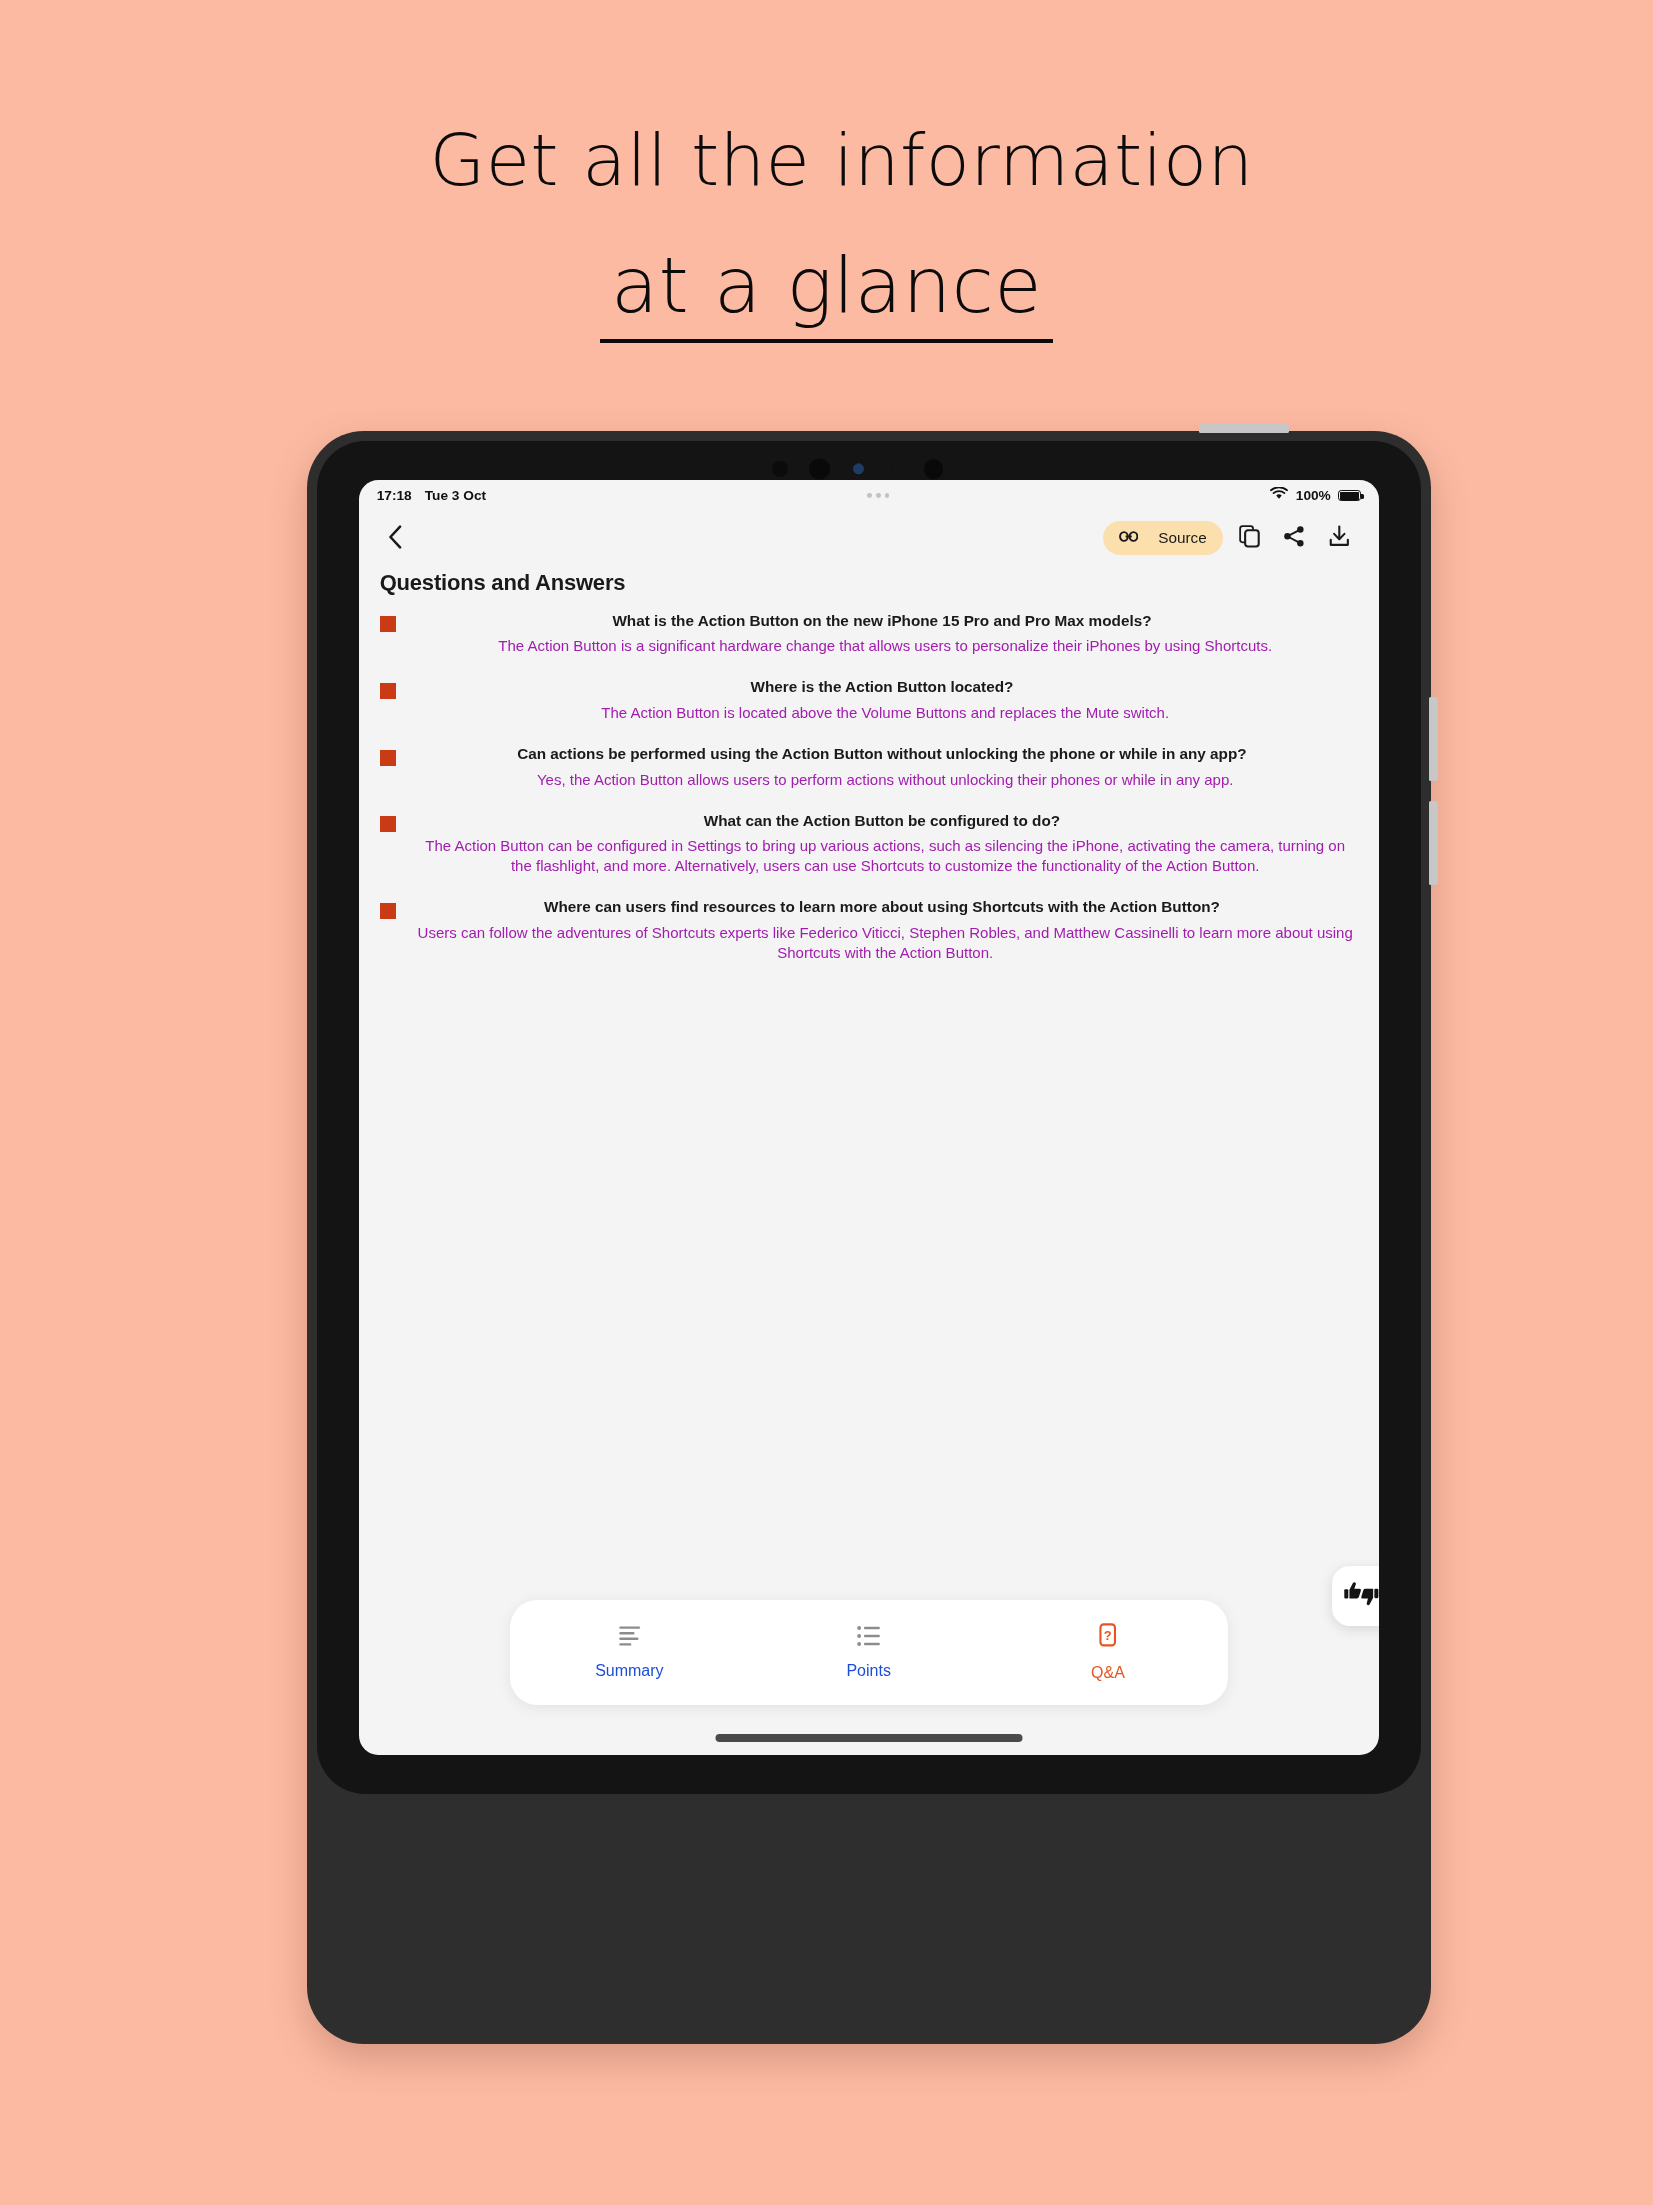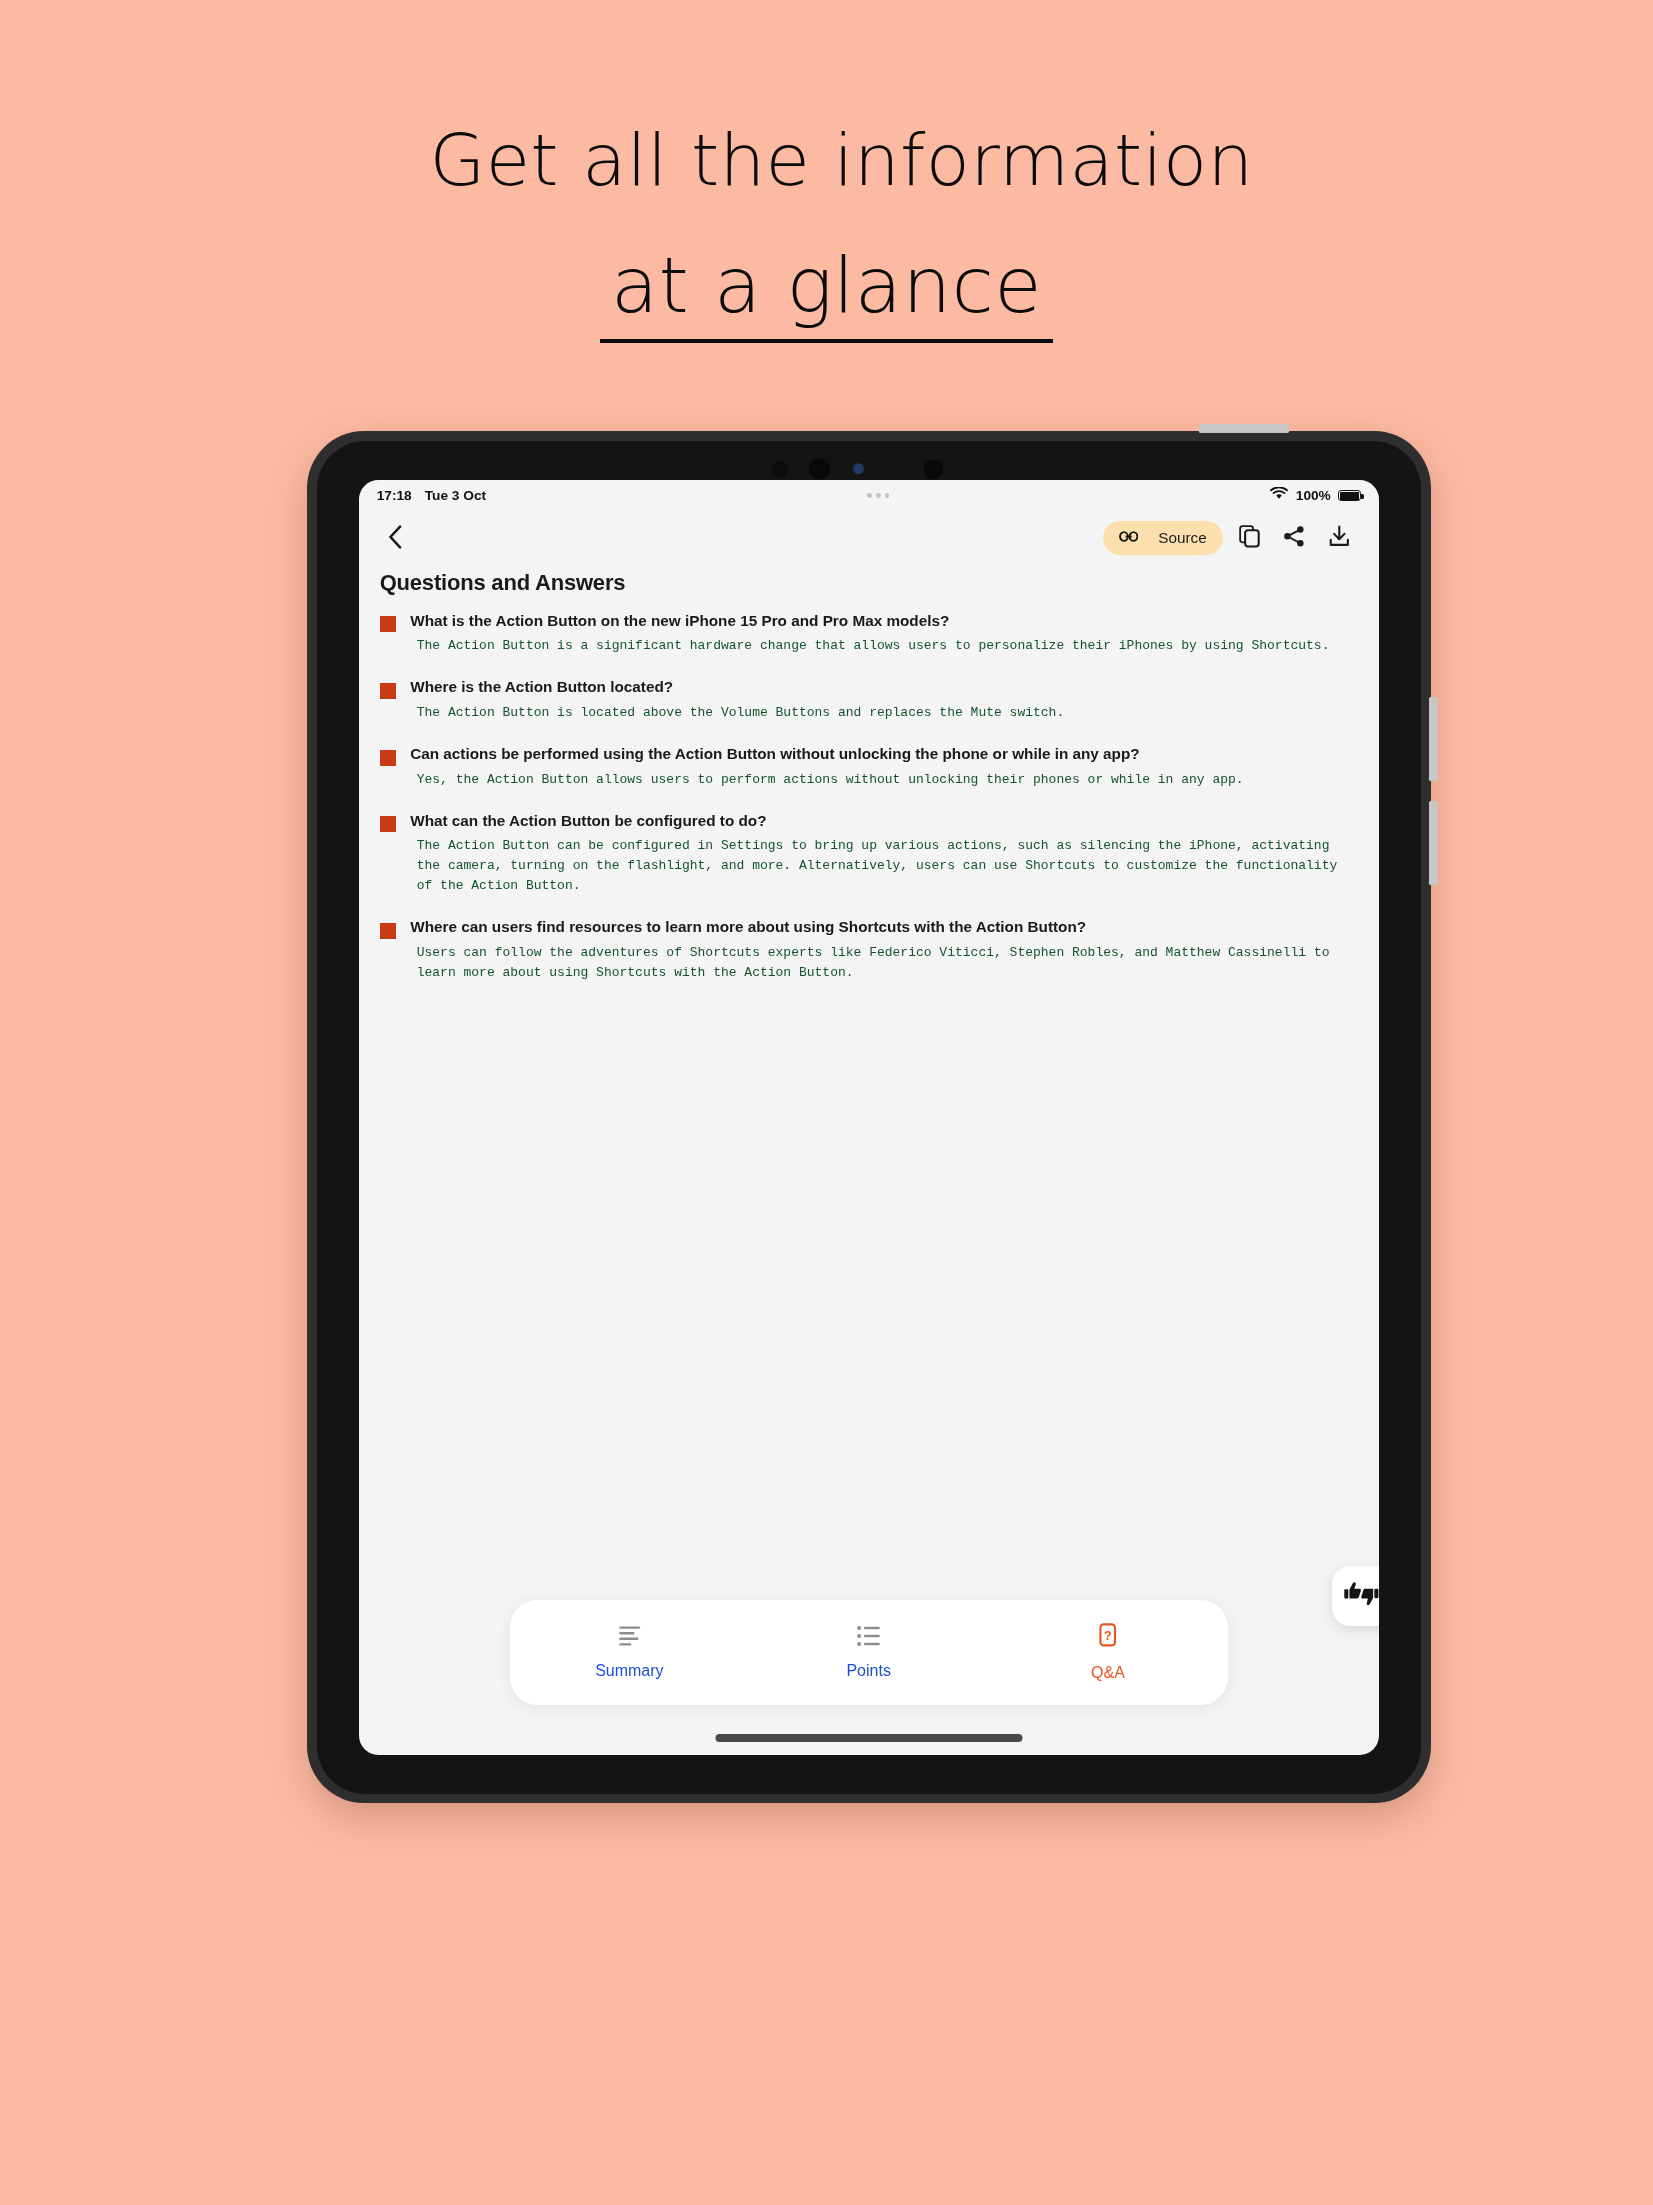--- a/index.html
+++ b/index.html
@@ -23,24 +23,25 @@
   .headline .line2wrap { display:block; margin-top:36px; }
   .headline .line2 {
     display:inline-block; font-size:77px; line-height:90px;
     font-family:"DejaVu Sans", sans-serif; font-weight:300;
     border-bottom:4.8px solid #0B0B0B; padding:0 11.3px 8px 11.3px;
   }
 
   
   .device {
     position:absolute; left:307px; top:431px;
-    width:1124px; height:1372px;
+    width:1124px; height:1613px;
     background:#2E2E2E;
     border-radius:57px;
     box-shadow:0 14.5px 37px rgba(120,60,40,0.28);
+    text-align:center;
   }
   .device-inner {
     position:absolute; left:9.7px; top:9.7px;
     width:1104px; height:1353px;
     background:#141414; border-radius:48px;
   }
   .screen {
     position:absolute; left:42px; top:39px;
     width:1020px; height:1275px;
     background:#F4F4F4;
@@ -107,21 +108,21 @@
     letter-spacing:-0.2px;
   }
 
   
   .qa-list { position:absolute; left:0; top:131px; width:100%; padding:0 25px 0 21px; }
   .qa-item { display:flex; margin-bottom:21px; }
   .bullet { width:16px; height:16px; background:#C93B14; flex:0 0 16px;
             margin-top:5.7px; margin-right:14.5px; }
   .qa-body { flex:1; }
   .qa-q { font-size:15.3px; font-weight:700; color:#1A1A1A; line-height:20px; }
-  .qa-a { font-size:13px; color:#14532d; line-height:20px; margin-top:5.7px; padding-left:6.5px;font-family:Liberation Mono, monospace; }
+  .qa-a { font-size:15px; color:#a21caf; line-height:20px; margin-top:5.7px; padding-left:6.5px; }
 
   
   .fab {
     position:absolute; right:-24px; bottom:129px;
     width:71px; height:60px; background:#FFFFFF;
     border-radius:18px; display:flex; align-items:center;
     justify-content:flex-start; padding-left:11.3px;
     box-shadow:0 3.2px 13px rgba(0,0,0,0.12); cursor:pointer;
   }
 

